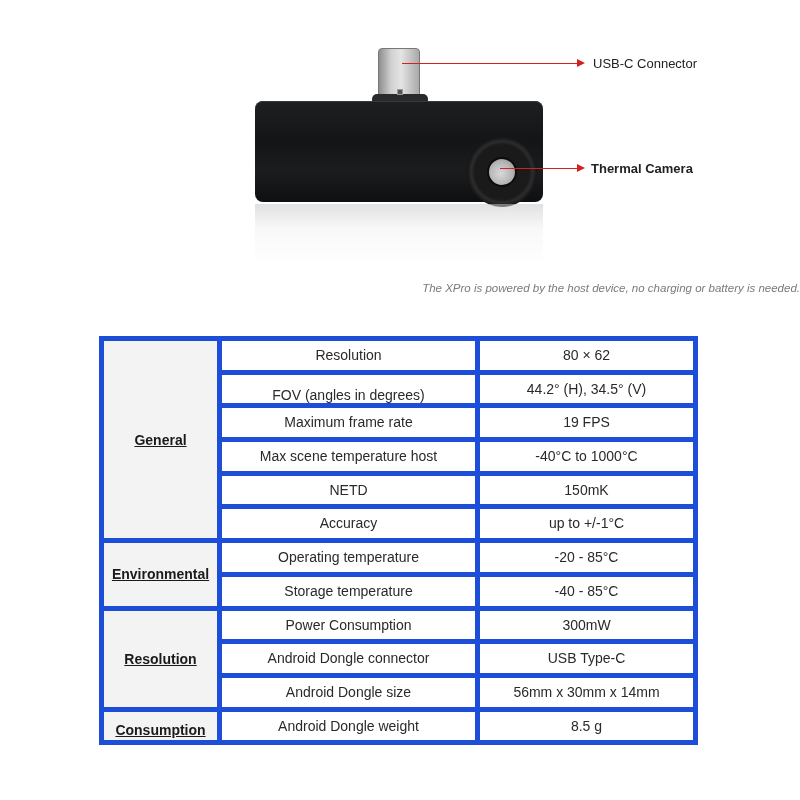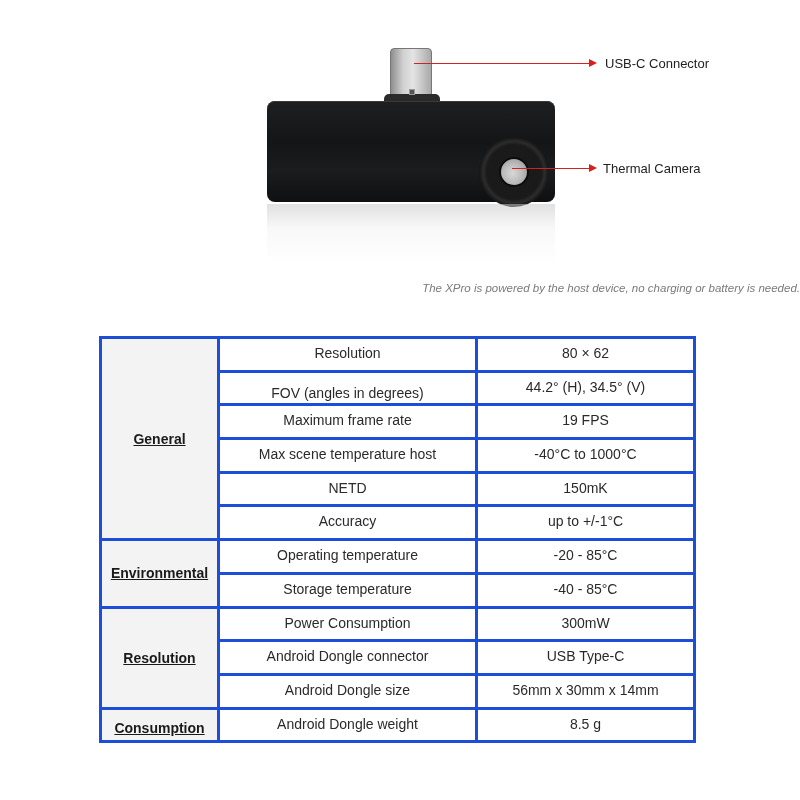--- a/index.html
+++ b/index.html
@@ -1,36 +1,36 @@
 <!DOCTYPE html>
 <html><head>
 <meta charset="utf-8">
 <style>
   html, body { margin:0; padding:0; background:#ffffff; }
   body { width:800px; height:800px; position:relative; overflow:hidden; font-family:"Liberation Sans", sans-serif; color:#222; }
 
   
-  .product { position:absolute; left:12px; top:0; width:643px; height:300px; }
+  .product { position:absolute; left:0; top:0; width:643px; height:300px; }
   .usb-plug { position:absolute; left:378px; top:48px; width:42px; height:48px; background:linear-gradient(90deg,#8e8e8e 0%,#d0d0d0 30%,#e4e4e4 55%,#a9a9a9 100%); border-radius:4px 4px 2px 2px; border:1px solid #777; box-sizing:border-box; }
   .usb-neck { position:absolute; left:372px; top:94px; width:56px; height:10px; background:#2a2a2a; border-radius:5px 5px 0 0; }
   .usb-dot { position:absolute; left:397px; top:89px; width:4px; height:4px; background:#555; border:1px solid #999; }
   .body-dongle { position:absolute; left:255px; top:101px; width:288px; height:101px; background:linear-gradient(180deg,#1e1f21 0%,#141516 40%,#1b1c1e 70%,#0e0f10 100%); border-radius:8px; box-shadow:inset 0 1px 0 #3a3a3a; }
   .lens-outer { position:absolute; left:467px; top:137px; width:70px; height:70px; border-radius:50%; background:radial-gradient(circle at 50% 50%,#1a1a1a 55%,#2c2c2c 62%,#111 72%,#222 100%); }
   .lens-inner { position:absolute; left:487px; top:157px; width:30px; height:30px; border-radius:50%; background:radial-gradient(circle at 45% 55%,#d8d8d8 0%,#b9b9b9 50%,#8a8a8a 100%); border:2px solid #0c0c0c; box-sizing:border-box; }
   .reflection { position:absolute; left:255px; top:204px; width:288px; height:60px; background:linear-gradient(180deg,rgba(200,200,200,0.55) 0%,rgba(235,235,235,0.35) 40%,rgba(255,255,255,0) 100%); border-radius:0 0 8px 8px; }
 
   .callout { position:absolute; height:1px; background:#d42020; }
   .arrowhead { position:absolute; width:0; height:0; border-top:4px solid transparent; border-bottom:4px solid transparent; border-left:8px solid #d42020; }
   .callout-label { position:absolute; font-size:13px; color:#222; white-space:nowrap; }
 
   .caption { position:absolute; left:0; top:282px; width:800px; text-align:right; font-style:italic; font-size:11.5px; color:#7a7a7a; }
 
   
   .spec-table { position:absolute; left:99px; top:336px; width:594px; border-collapse:collapse; table-layout:fixed; }
-  .spec-table td { border:3px solid #1d4ed8; text-align:center; font-size:14px; color:#2a2a2a; height:33.7px; padding:0; vertical-align:top; padding-top:6px; box-sizing:border-box; }
+  .spec-table td { border:5px solid #1d4ed8; text-align:center; font-size:14px; color:#2a2a2a; height:33.7px; padding:0; vertical-align:top; padding-top:6px; box-sizing:border-box; }
   .spec-table td.group { background:#f3f3f3; font-weight:bold; color:#1a1a1a; vertical-align:middle; padding-top:0; font-size:14px;text-decoration:underline; }
   .col-group { width:118px; }
   .col-param { width:258px; }
   .col-value { width:218px; }
 </style>
 </head>
 <body>
 
 <div class="product">
   <div class="usb-plug"></div>
@@ -40,21 +40,21 @@
   <div class="lens-outer"></div>
   <div class="lens-inner"></div>
   <div class="reflection"></div>
 
   <div class="callout" style="left:402px; top:63px; width:175px;"></div>
   <div class="arrowhead" style="left:577px; top:59px;"></div>
   <div class="callout-label" style="left:593px; top:56px;">USB-C Connector</div>
 
   <div class="callout" style="left:500px; top:168px; width:77px;"></div>
   <div class="arrowhead" style="left:577px; top:164px;"></div>
-  <div class="callout-label" style="left:591px; top:161px;">Thermal Camera</div>
+  <div class="callout-label" style="left:591px; top:161px;font-weight:bold;">Thermal Camera</div>
 </div>
 
 <div class="caption">The XPro is powered by the host device, no charging or battery is needed.</div>
 
 <table class="spec-table">
   <colgroup>
     <col class="col-group">
       <col class="col-param">
       <col class="col-value">
   </colgroup>

